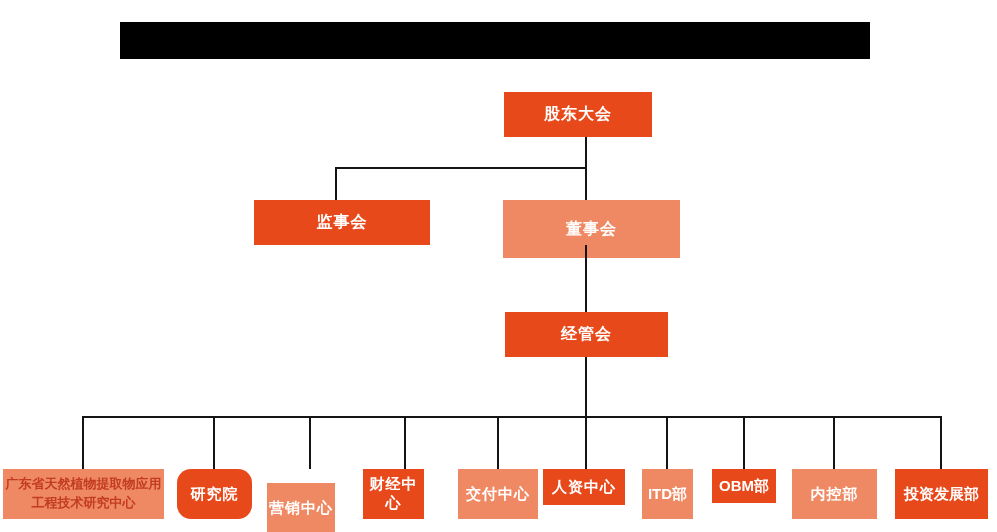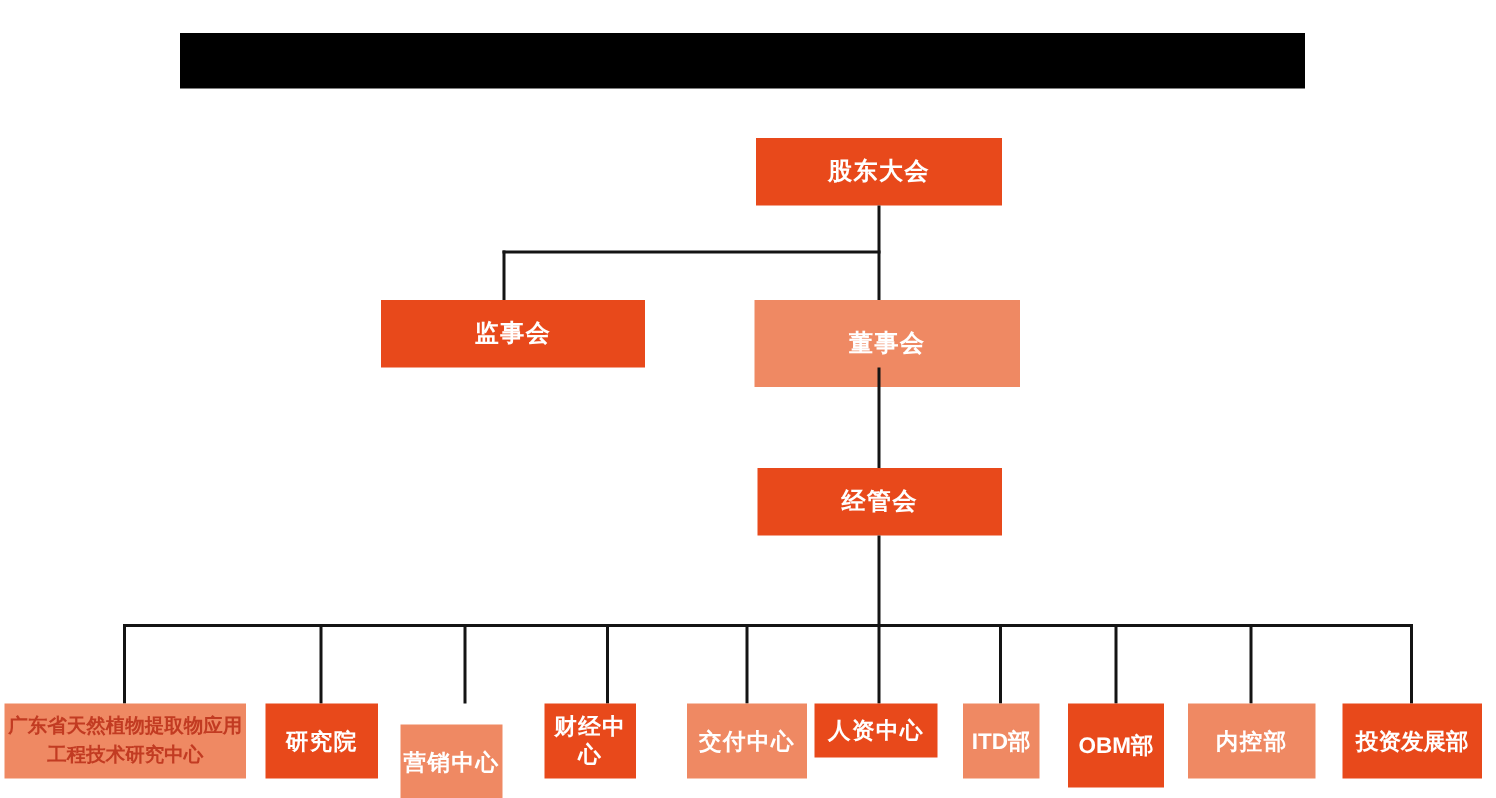--- a/index.html
+++ b/index.html
@@ -53,21 +53,21 @@
   .line.h{height:2px;}
   .line.v{width:2px;}
 </style>
 </head>
 <body>
 
 <div class="canvas">
 
   <div class="redaction" style="left:120px;top:22px;width:750px;height:37px;"></div>
 
-  <div class="node dark" style="left:504px;top:92px;width:164px;height:45px;">股东大会</div>
+  <div class="node dark" style="left:504px;top:92px;width:148px;height:45px;">股东大会</div>
 
   <div class="line v" style="left:585px;top:137px;height:63px;"></div>
   <div class="line h" style="left:335px;top:167px;width:252px;"></div>
   <div class="line v" style="left:335px;top:167px;height:33px;"></div>
 
   <div class="node dark" style="left:254px;top:200px;width:176px;height:45px;">监事会</div>
   <div class="node light" style="left:503px;top:200px;width:177px;height:58px;">董事会</div>
 
   <div class="line v" style="left:585px;top:245px;height:67px;"></div>
 
@@ -81,23 +81,23 @@
   <div class="line v" style="left:309px;top:417px;height:52px;"></div>
   <div class="line v" style="left:404px;top:417px;height:52px;"></div>
   <div class="line v" style="left:497px;top:417px;height:52px;"></div>
   <div class="line v" style="left:585px;top:417px;height:52px;"></div>
   <div class="line v" style="left:666px;top:417px;height:52px;"></div>
   <div class="line v" style="left:743px;top:417px;height:52px;"></div>
   <div class="line v" style="left:833px;top:417px;height:52px;"></div>
   <div class="line v" style="left:940px;top:417px;height:52px;"></div>
 
   <div class="node light long" style="left:3px;top:469px;width:161px;height:50px;">广东省天然植物提取物应用工程技术研究中心</div>
-  <div class="node dark small" style="left:177px;top:469px;width:75px;height:50px;">研究院</div>
+  <div class="node dark small" style="left:177px;top:469px;width:75px;height:50px;border-radius:14px;">研究院</div>
   <div class="node light small" style="left:267px;top:483px;width:68px;height:50px;">营销中心</div>
   <div class="node dark small" style="left:363px;top:469px;width:61px;height:50px;">财经中心</div>
   <div class="node light small" style="left:458px;top:469px;width:80px;height:50px;">交付中心</div>
   <div class="node dark small" style="left:543px;top:469px;width:82px;height:36px;">人资中心</div>
   <div class="node light small" style="left:642px;top:469px;width:51px;height:50px;letter-spacing:0;">ITD部</div>
-  <div class="node dark small" style="left:712px;top:469px;width:64px;height:56px;letter-spacing:0;">OBM部</div>
+  <div class="node dark small" style="left:712px;top:469px;width:64px;height:34px;letter-spacing:0;">OBM部</div>
   <div class="node light small" style="left:792px;top:469px;width:85px;height:50px;">内控部</div>
   <div class="node dark small" style="left:895px;top:469px;width:93px;height:50px;letter-spacing:0;">投资发展部</div>
 
 </div>
 
 </body></html>

